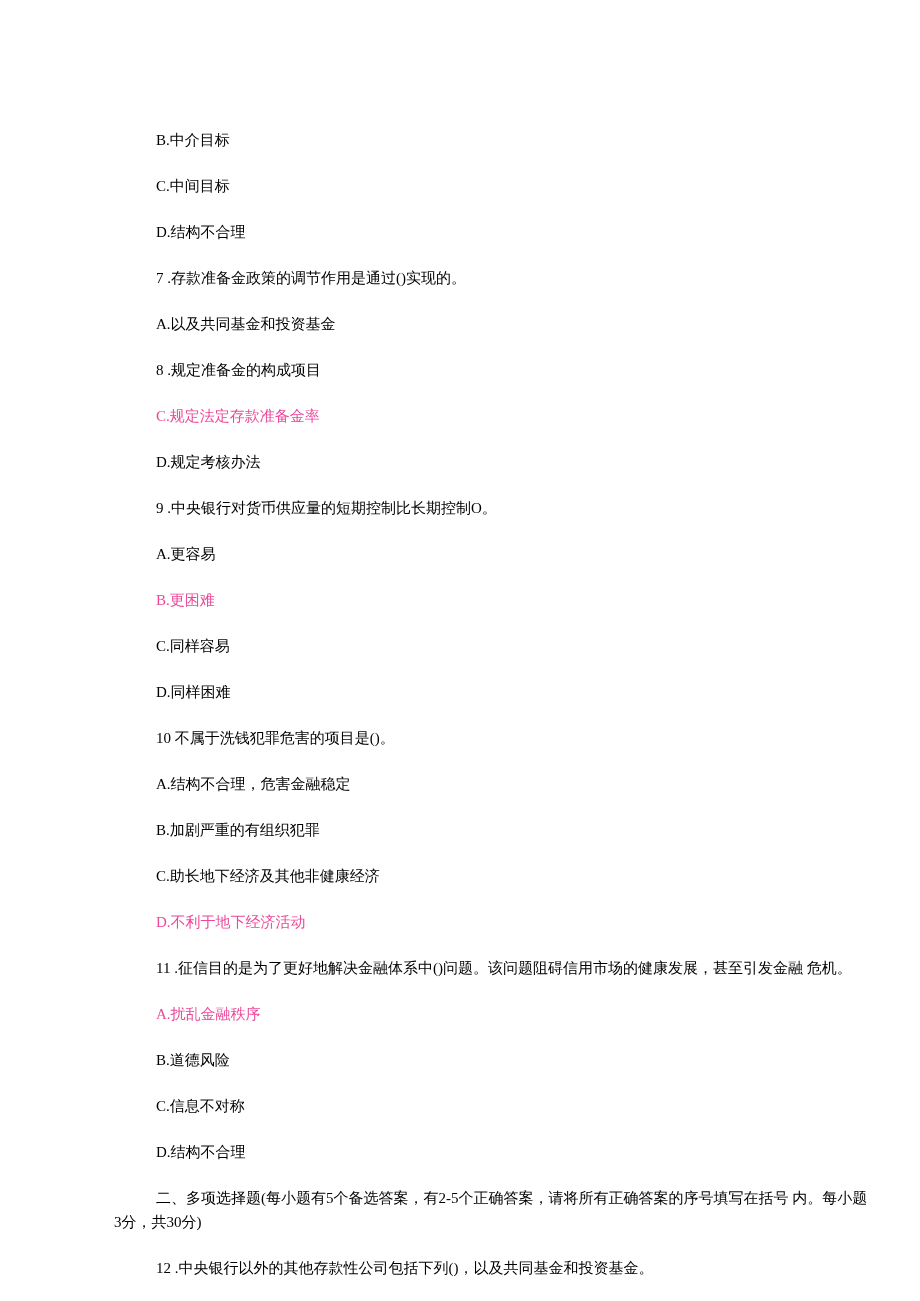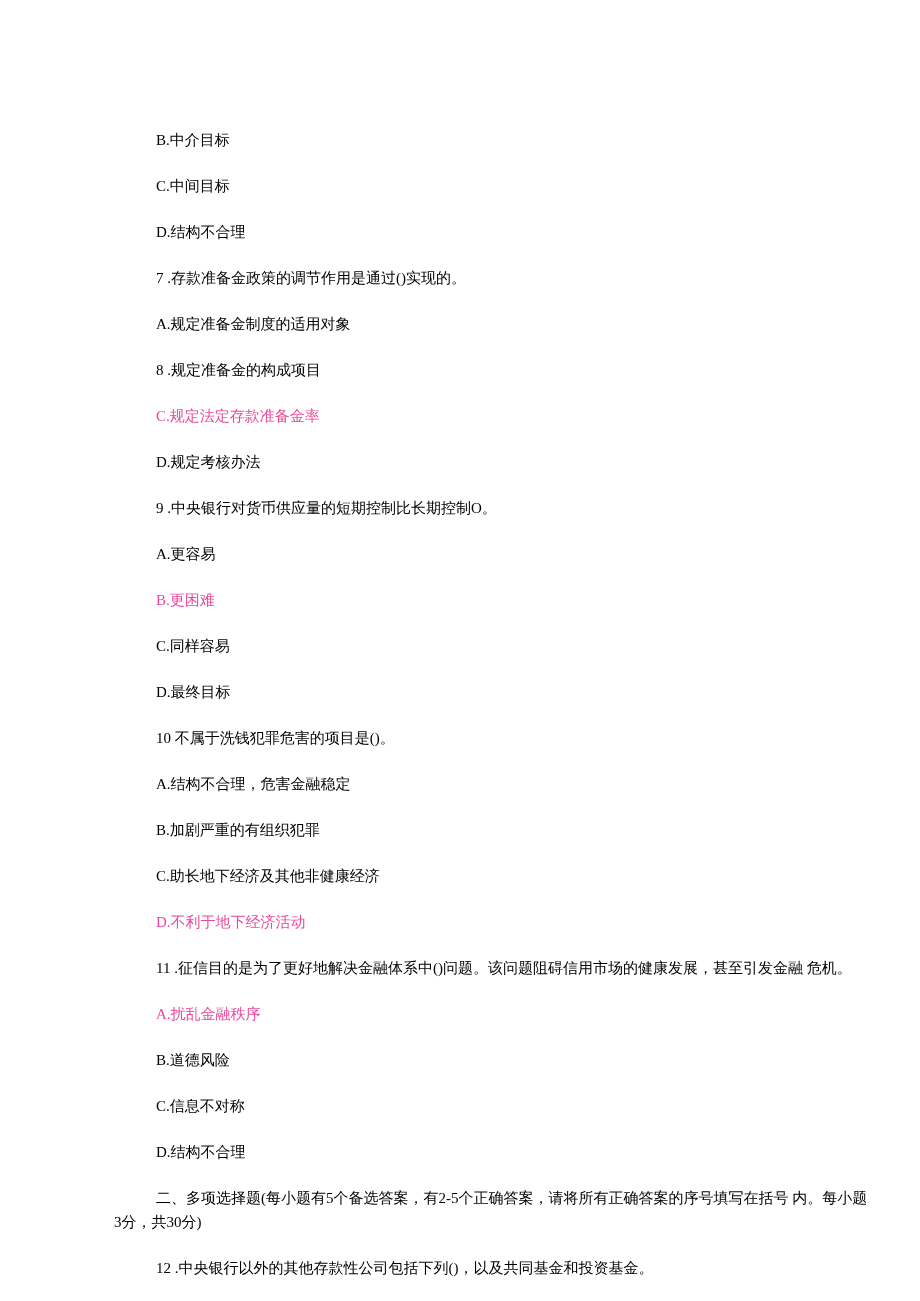--- a/index.html
+++ b/index.html
@@ -25,29 +25,29 @@
       color: #ec4899;
     }
   </style>
 </head>
 <body>
 
 <p class="line">B.中介目标</p>
 <p class="line">C.中间目标</p>
 <p class="line">D.结构不合理</p>
 <p class="line">7   .存款准备金政策的调节作用是通过()实现的。</p>
-<p class="line">A.规定准备金制度的适用对象</p>
+<p class="line">A.以及共同基金和投资基金</p>
 <p class="line">8   .规定准备金的构成项目</p>
 <p class="line red">C.规定法定存款准备金率</p>
 <p class="line">D.规定考核办法</p>
 <p class="line">9   .中央银行对货币供应量的短期控制比长期控制O。</p>
 <p class="line">A.更容易</p>
 <p class="line red">B.更困难</p>
 <p class="line">C.同样容易</p>
-<p class="line">D.最终目标</p>
+<p class="line">D.同样困难</p>
 <p class="line">10   不属于洗钱犯罪危害的项目是()。</p>
 <p class="line">A.结构不合理，危害金融稳定</p>
 <p class="line">B.加剧严重的有组织犯罪</p>
 <p class="line">C.助长地下经济及其他非健康经济</p>
 <p class="line red">D.不利于地下经济活动</p>
 <p class="line">11   .征信目的是为了更好地解决金融体系中()问题。该问题阻碍信用市场的健康发展，甚至引发金融 危机。</p>
 <p class="line red">A.扰乱金融秩序</p>
 <p class="line">B.道德风险</p>
 <p class="line">C.信息不对称</p>
 <p class="line">D.结构不合理</p>

